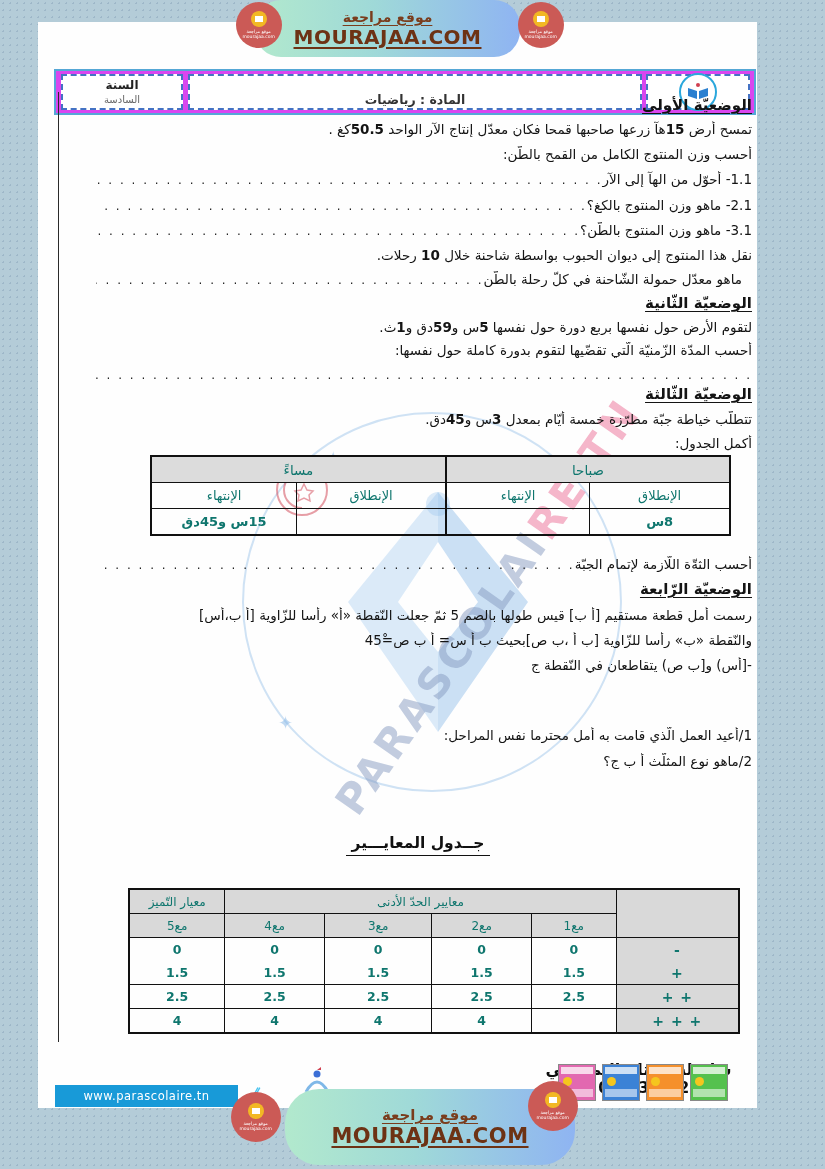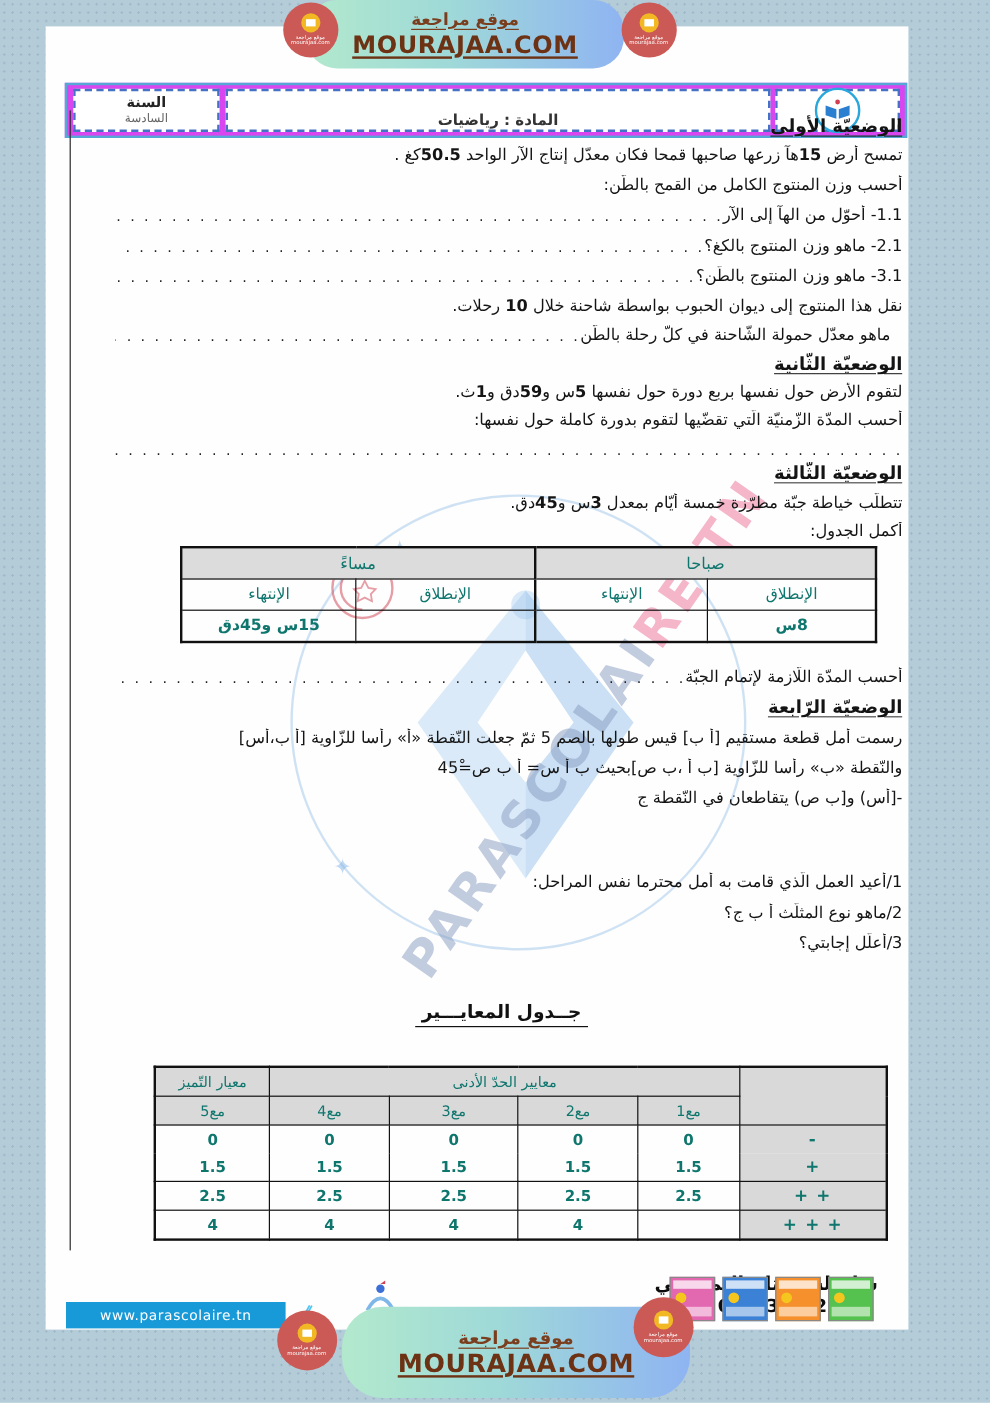--- a/index.html
+++ b/index.html
@@ -191,32 +191,31 @@
     <tr>
       <td class="vd">8س</td>
       <td class="sep"></td>
       <td></td>
       <td class="vd">15س و45دق</td>
     </tr>
   </tbody>
     </table>
 
   <div class="line dotfill" style="top:534px;">
-      <span class="txt">أحسب المدّة اللّازمة لإتمام الجبّة </span>
+      <span class="txt">أحسب الثةّة اللّازمة لإتمام الجبّة </span>
       <span class="dots">. . . . . . . . . . . . . . . . . . . . . . . . . . . . . . . . . . . . . . . . . . . . . . . . . . . . . . . . . . . . . . . . . . . . . . . . . . . . . . . . . . . . . . . . . . . .</span>
     </div>
 
   <div class="line sec-title" style="top:558px;">الوضعيّة الرّابعة</div>
   <div class="line" style="top:585px;">رسمت أمل قطعة مستقيم [أ ب] قيس طولها بالصم 5 ثمّ جعلت النّقطة «أ» رأسا للزّاوية [أ ب،أس]</div>
   <div class="line" style="top:610px;">والنّقطة «ب» رأسا للزّاوية [ب أ ،ب ص]بحيث ب أ س= أ ب ص=45ْ</div>
   <div class="line" style="top:635px;">-[أس) و[ب ص) يتقاطعان في النّقطة ج</div>
 
   <div class="line" style="top:705px;">1/أعيد العمل الّذي قامت به أمل محترما نفس المراحل:</div>
   <div class="line" style="top:731px;">2/ماهو نوع المثلّث أ ب ج؟</div>
-  <div class="line" style="top:756px;">3/أعلّل إجابتي؟</div>
 
   <div class="criteria-heading"><span>جــدول المعايـــير</span></div>
 
   <table class="t2">
     <tbody>
         <tr>
       <td rowspan="2" class="g" style="width:123px;"></td>
       <td colspan="4" class="g">معايير الحدّ الأدنى</td>
       <td class="g" style="width:92px;">معيار التّميز</td>
     </tr>

